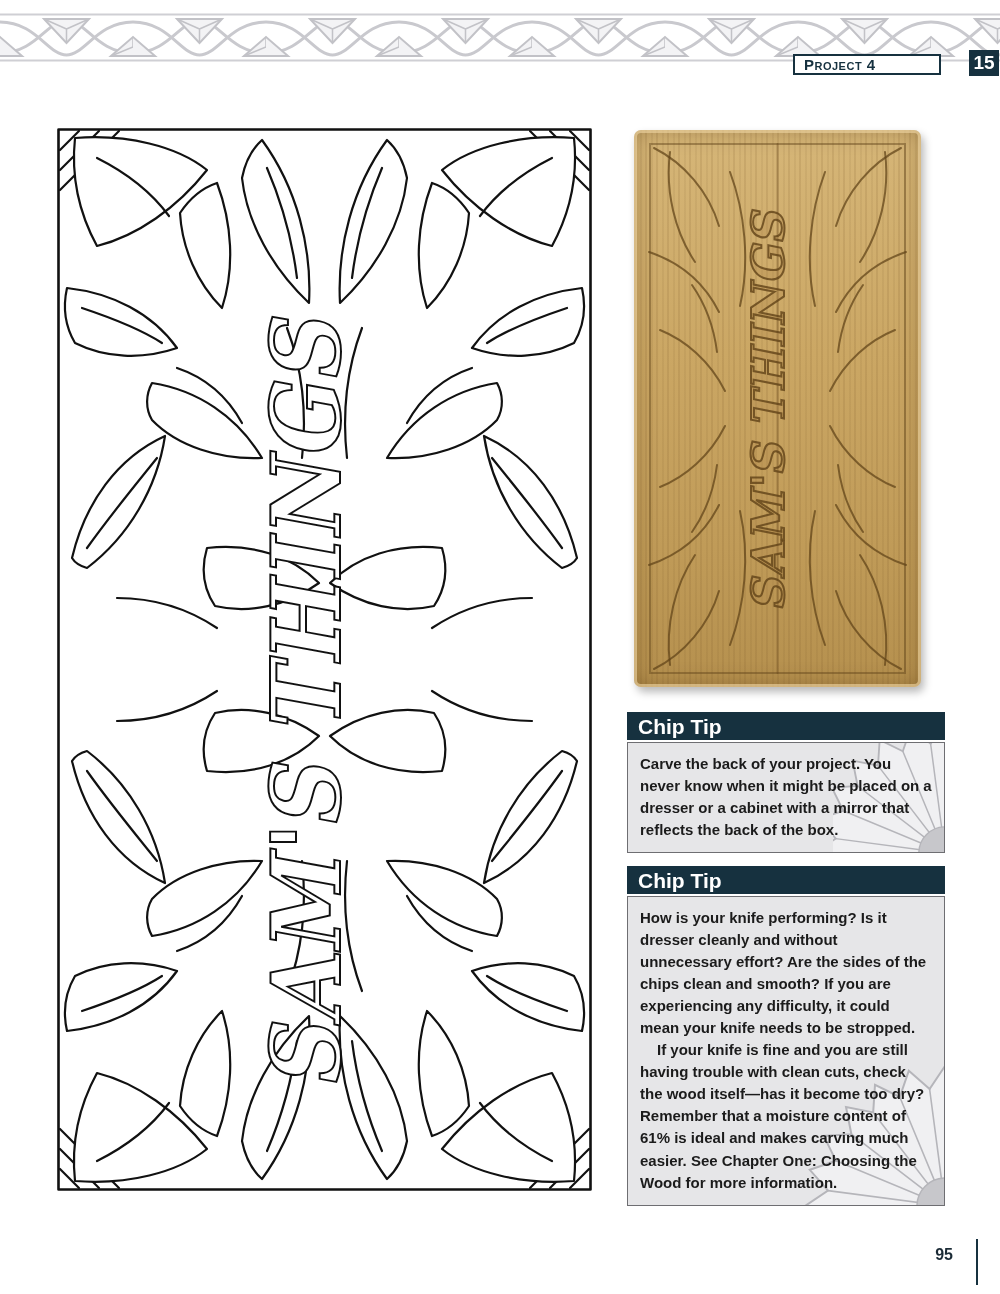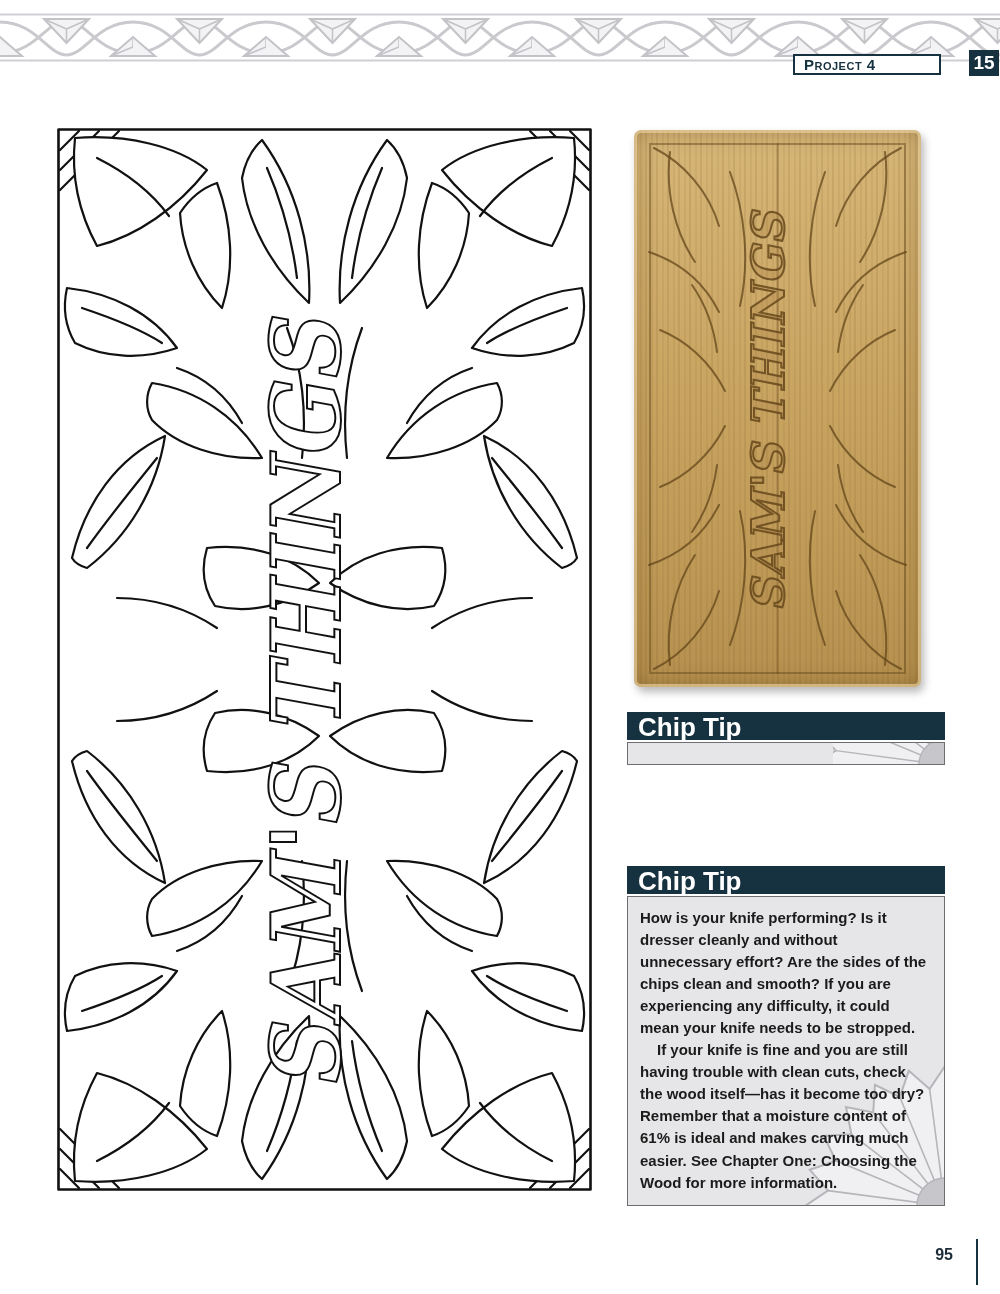--- a/index.html
+++ b/index.html
@@ -49,21 +49,21 @@
       3px 5px 9px rgba(0,0,0,.28);
   }
   .photo svg { display:block; }
 
   
   .tip { position:absolute; left:627px; width:318px; }
   .tip1 { top:712px; }
   .tip2 { top:866px; }
   .tip-header {
     height:30px; background:#16313f; color:#ffffff;
-    font-weight:bold; font-size:26px; line-height:30px; padding-left:11px;
+    font-weight:bold; font-size:21px; line-height:30px; padding-left:11px;
     border-bottom:2px solid #ffffff;
   }
   .tip-body {
     position:relative; overflow:hidden;
     background:#e6e6e8; border:1px solid #6e6e72;
     padding:10px 12px 11px 12px;
   }
   .tip-body p {
     position:relative; z-index:2;
     font-size:15px; font-weight:bold; color:#1b1b1b; line-height:1.47;
@@ -166,20 +166,21 @@
         <path d="M150,150 L150,10 L134.6,33 L113.8,14.8 L104.8,41 L80,28.8 L78.2,56.4 L51,51 L56.4,78.2 L28.8,80 L41,104.8 L14.8,113.8 L33,134.6 L10,150 Z" fill="#f0f0f2" stroke="#b5b5ba" stroke-width="2"></path>
         <path d="M150,150 L134.6,33 M150,150 L104.8,41 M150,150 L78.2,56.4 M150,150 L56.4,78.2 M150,150 L41,104.8 M150,150 L33,134.6" stroke="#b5b5ba" stroke-width="1.6"></path>
         <path d="M150,150 L150,122 A28,28 0 0 0 122,150 Z" fill="#c7c7cb" stroke="#b5b5ba" stroke-width="1.5"></path>
       </g>
     </defs>
   </svg>
 
   <section class="tip tip1">
     <div class="tip-header">Chip Tip</div>
     <div class="tip-body">
+      <p>Carve the back of your project. You never know when it might be placed on a dresser or a cabinet with a mirror that reflects the back of the box.</p>
       <svg class="fan" width="112" height="112" viewBox="30 30 120 120">
         <use href="#fan"></use>
       </svg>
     </div>
   </section>
 
   <section class="tip tip2">
     <div class="tip-header">Chip Tip</div>
     <div class="tip-body">
       <p>How is your knife performing? Is it dresser cleanly and without unnecessary effort? Are the sides of the chips clean and smooth? If you are experiencing any difficulty, it could mean your knife needs to be stropped.</p>

